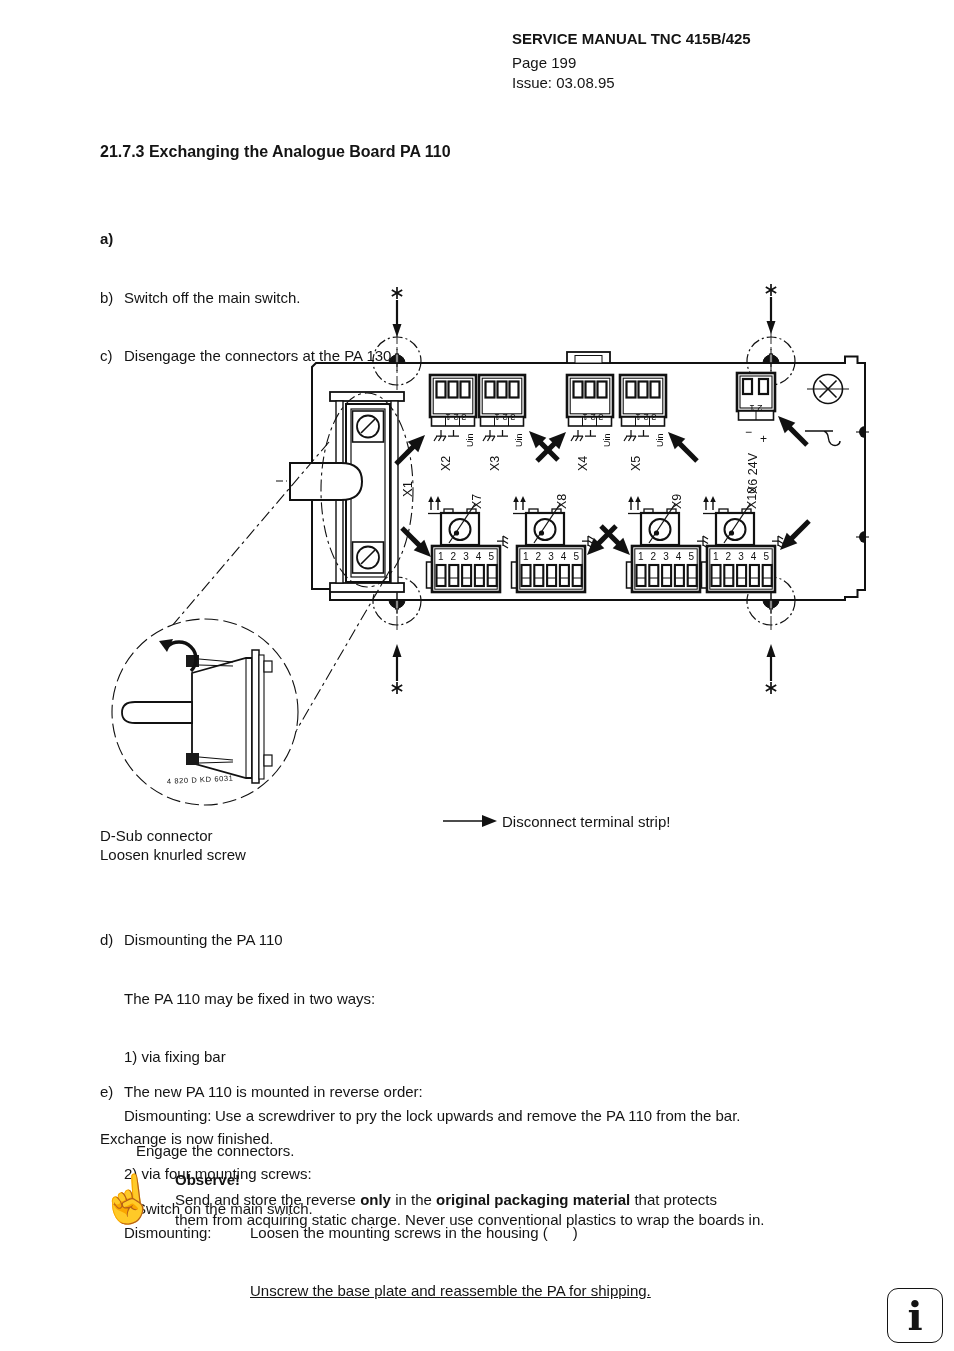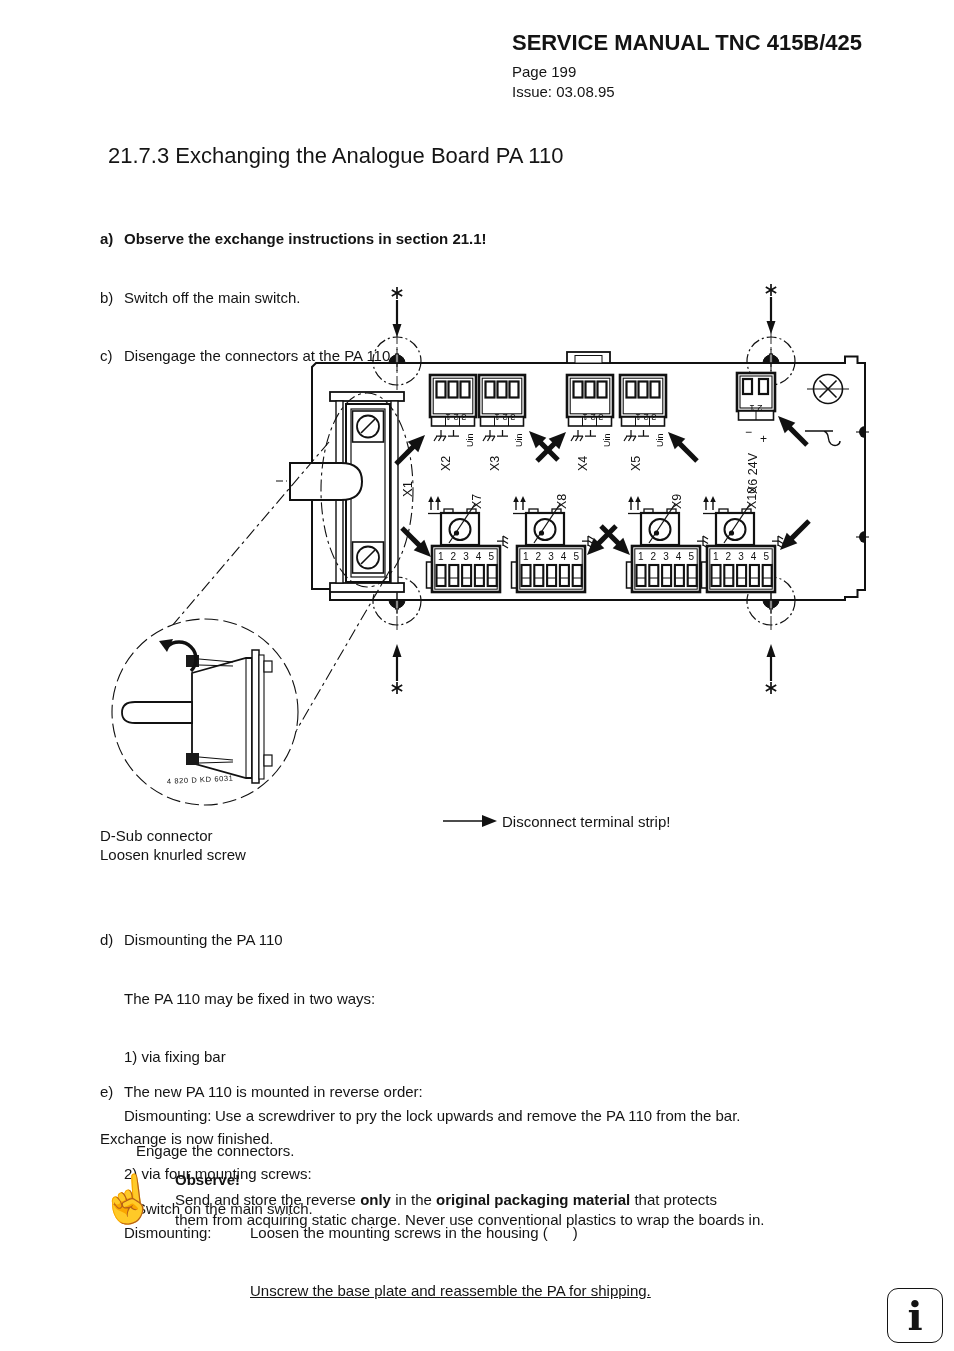--- a/index.html
+++ b/index.html
@@ -1,23 +1,23 @@
 <!DOCTYPE html>
 <html><head>
 <meta charset="utf-8">
 <style>
   html,body{margin:0;padding:0;background:#e8e8e8;}
   .page{position:relative;width:954px;height:1351px;background:#ffffff;margin:0 auto;
         font-family:"Liberation Sans",sans-serif;color:#141414;overflow:hidden;}
   .abs{position:absolute;}
   .t15{font-size:15px;line-height:19.5px;white-space:pre;}
   .b{font-weight:bold;}
-  .hdr-title{font-size:22px;font-weight:bold;}
+  .hdr-title{font-size:15px;font-weight:bold;}
   .hdr-sub{font-size:15px;line-height:20px;}
-  .sect{font-size:22px;font-weight:normal;margin-left:8px;}
+  .sect{font-size:16px;font-weight:bold;}
   .row{display:flex;}
   .pfx{width:24px;flex:0 0 24px;}
   .lbl1{display:inline-block;width:91px;}
   .lbl2{display:inline-block;width:126px;}
   .ind2{padding-left:150px;text-decoration:underline;}
   .ind-e{padding-left:36px;}
   svg{position:absolute;left:0;top:0;}
   .hand{font-size:46px;line-height:46px;transform:rotate(-6deg);}
   .ilogo{width:54px;height:53px;border:1.7px solid #141414;border-radius:11px;
          display:flex;align-items:center;justify-content:center;
@@ -288,27 +288,27 @@
   <div class="abs" style="left:512px;top:30px;">
     <div class="hdr-title">SERVICE MANUAL TNC 415B/425</div>
     <div class="hdr-sub" style="margin-top:6px;">Page 199</div>
     <div class="hdr-sub">Issue: 03.08.95</div>
   </div>
 
   <div class="abs sect" style="left:100px;top:143px;">21.7.3 Exchanging the Analogue Board PA 110</div>
 
   <div class="abs t15" style="left:100px;top:190px;width:720px;">
     <div class="row b">
-      <span class="pfx">a)</span><span>Observe the exchange instructions in section 21.1!</span>
+      <span class="pfx">a)</span>
     </div>
     <div class="row">
       <span class="pfx">b)</span><span>Switch off the main switch.</span>
     </div>
     <div class="row">
-      <span class="pfx">c)</span><span>Disengage the connectors at the PA 110.</span>
+      <span class="pfx">c)</span><span>Disengage the connectors at the PA 130.</span>
     </div>
   </div>
 
   <div class="abs t15" style="left:502px;top:812px;">Disconnect terminal strip!</div>
 
   <div class="abs t15" style="left:100px;top:826px;">D-Sub connector</div>
   <div class="abs t15" style="left:100px;top:845px;">Loosen knurled screw</div>
 
   <div class="abs t15" style="left:100px;top:891px;width:760px;">
     <div class="row">

